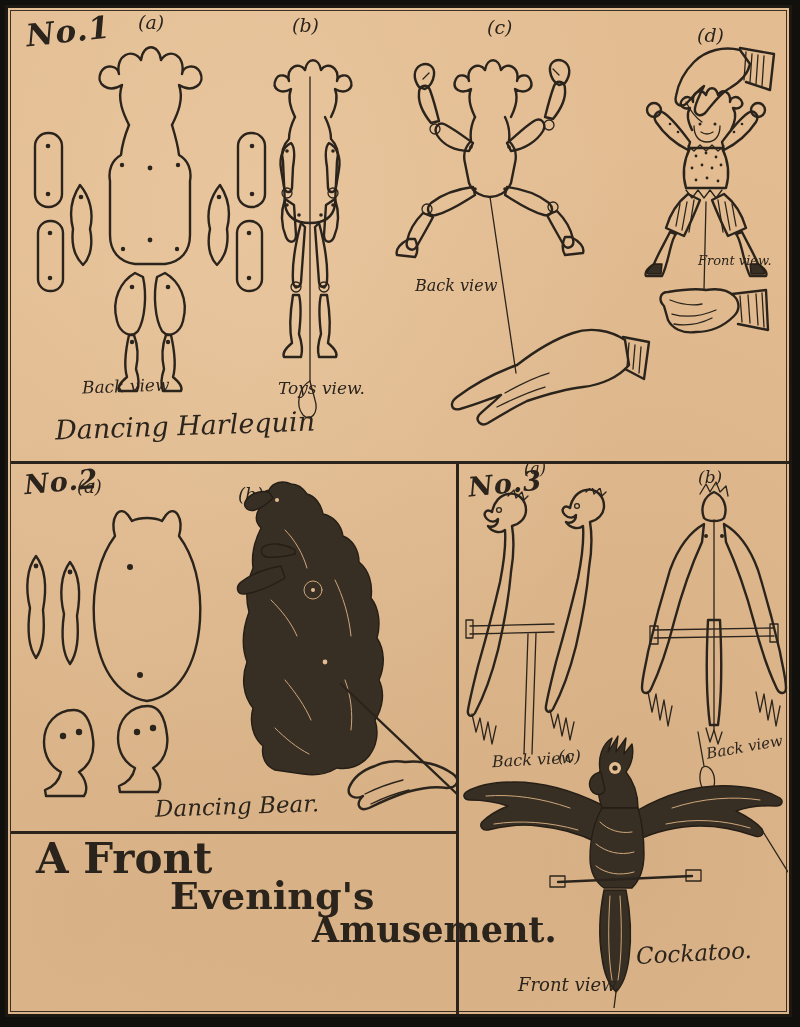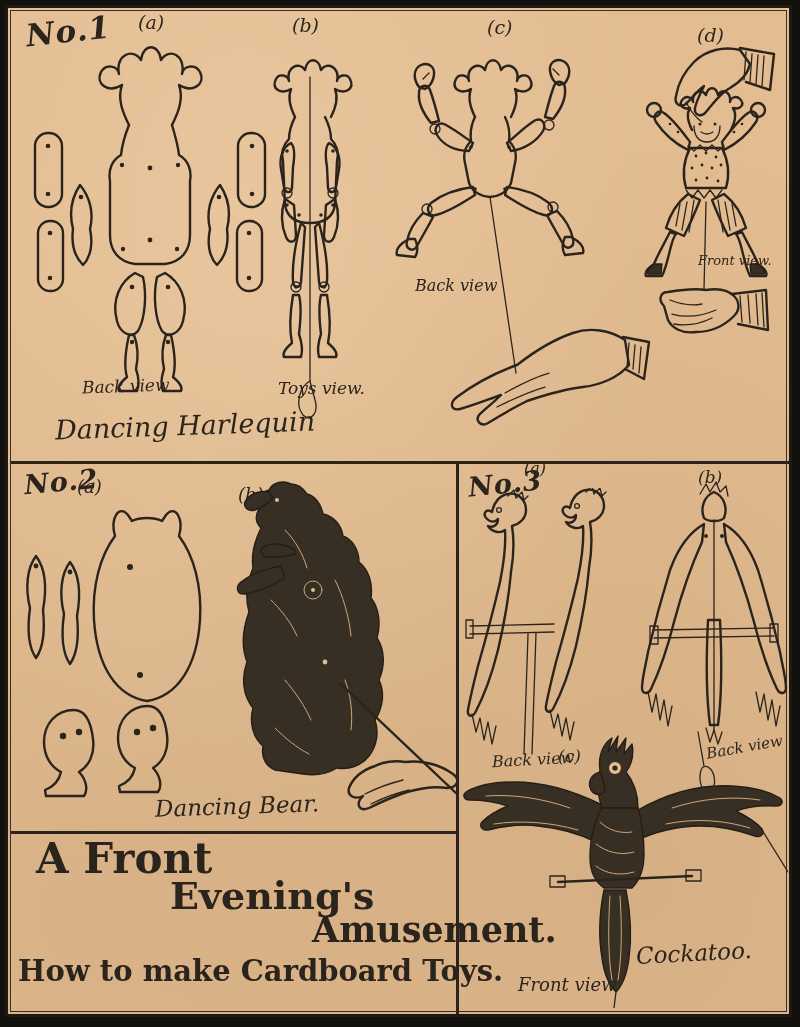--- a/index.html
+++ b/index.html
@@ -298,14 +298,13 @@
     <path class="lite" d="M148,166 C146,196 146,226 150,250 M158,166 C160,196 160,226 156,250"></path>
     <path class="thin" d="M154,262 L152,278"></path>
   </svg>
 
   <span class="lbl" style="left:636px;top:942px;font-size:23px;transform:rotate(-3deg);">Cockatoo.</span>
   <span class="lbl" style="left:518px;top:976px;font-size:18px;">Front view.</span>
 
   <span class="display" style="left:36px;top:838px;font-size:42px;">A Front</span>
   <span class="display" style="left:170px;top:877px;font-size:38px;">Evening's</span>
   <span class="display" style="left:276px;top:912px;font-size:35px;margin-left:36px;">Amusement.</span>
-  <span class="display" style="left:18px;top:957px;font-size:29px;letter-spacing:0px;">How to make Cardboard Toys.</span>
 </div>
 
 </body></html>

